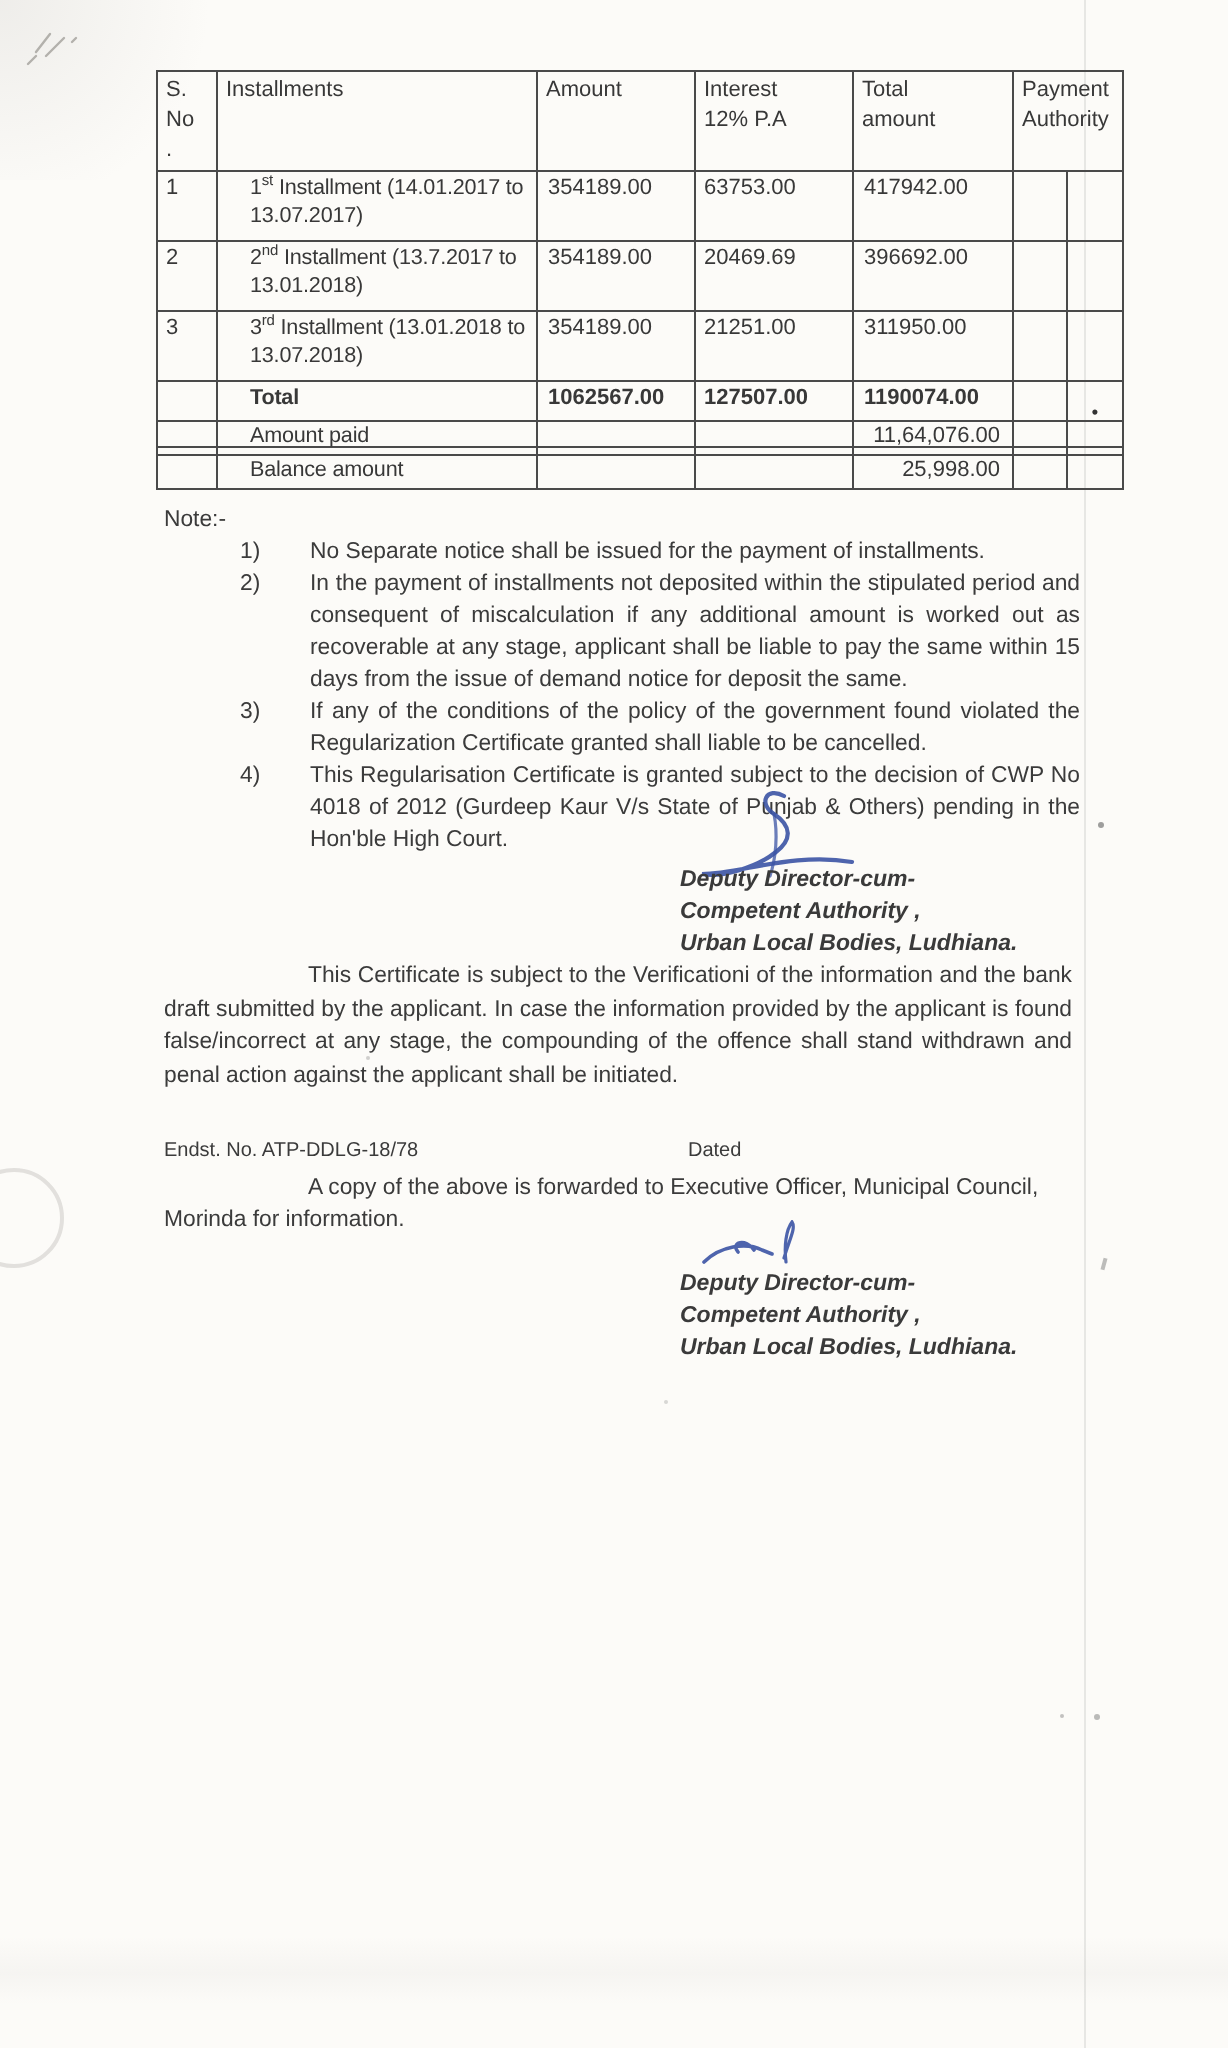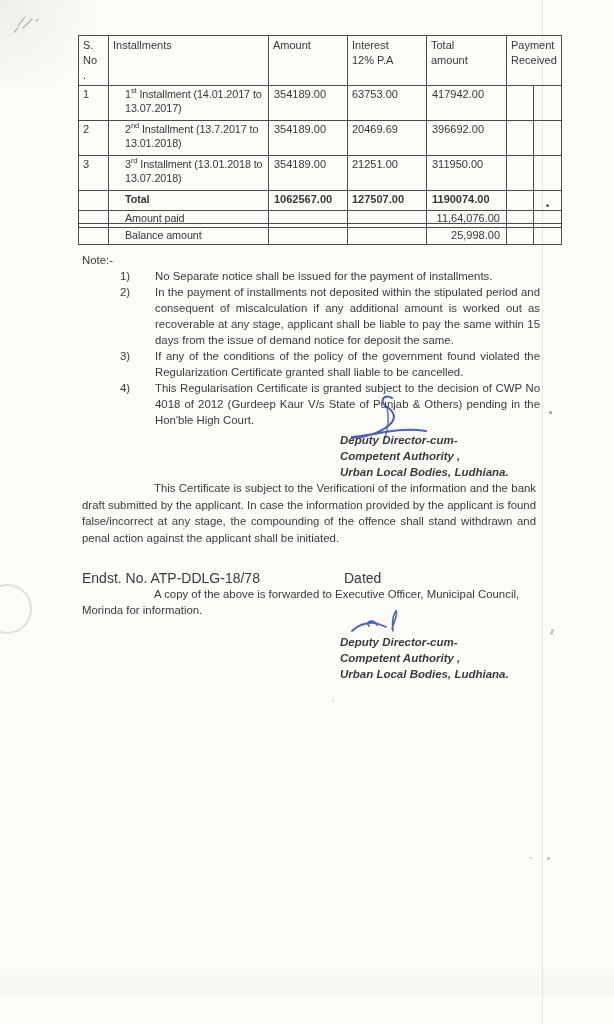--- a/index.html
+++ b/index.html
@@ -45,21 +45,21 @@
   .notes { position:absolute; left:82px; top:252px; width:458px; font-size:11.4px; line-height:16px; }
   .note-item { position:relative; padding-left:73px; }
   .note-num { position:absolute; left:38px; top:0; }
   .note-text { text-align:justify; }
   .sig-text { position:absolute; left:340px; width:200px; font-weight:bold;
     font-size:11.5px; line-height:16px; color:#3a3a3a;font-style:italic; }
   .sig1 { top:432px; } .sig2 { top:634px; }
   .ink { position:absolute; }
   .cert-para { position:absolute; left:82px; top:480px; width:454px;
     font-size:11.4px; line-height:16.5px; text-align:justify; text-indent:72px; }
-  .endst-line { position:absolute; left:82px; top:570px; width:460px; font-size:14px; }
+  .endst-line { position:absolute; left:82px; top:570px; width:460px; font-size:10px; }
   .dated { position:absolute; left:262px; top:0; }
   .copy-para { position:absolute; left:82px; top:586px; width:462px;
     font-size:11.4px; line-height:16px; text-indent:72px; }
 </style>
 </head>
 <body>
 
 <div class="page">
 
   <div class="corner-shade"></div>
@@ -91,21 +91,21 @@
       <td class="prewrap">S.
 No
 .</td>
       <td>Installments</td>
       <td>Amount</td>
       <td class="prewrap">Interest
 12% P.A</td>
       <td class="prewrap">Total
 amount</td>
       <td class="prewrap" colspan="2">Payment
-Received</td>
+Authority</td>
     </tr>
     <tr class="data-row">
       <td>1</td>
       <td class="cell-name"><span>1</span><sup>st</sup><span> Installment (14.01.2017 to 13.07.2017)</span></td>
       <td class="cell-amt">354189.00</td>
       <td class="cell-int">63753.00</td>
       <td class="cell-tot">417942.00</td>
       <td></td>
       <td></td>
     </tr>

